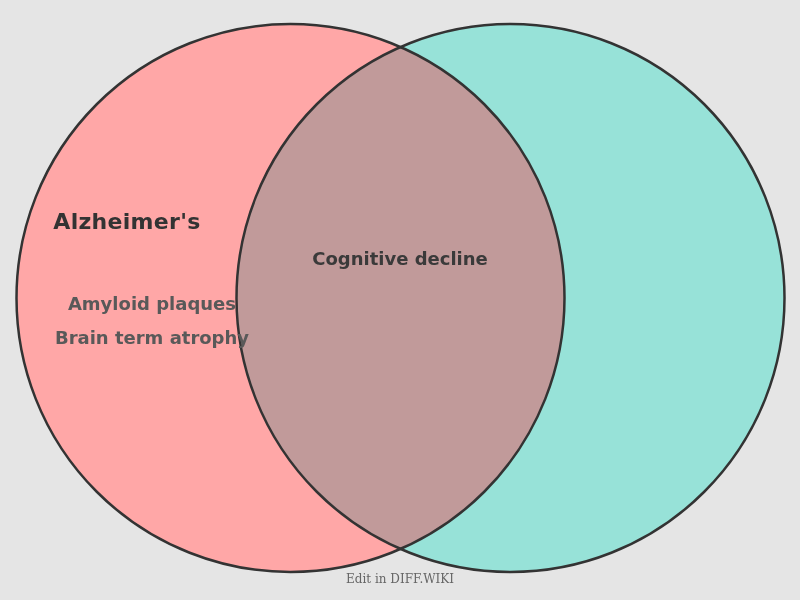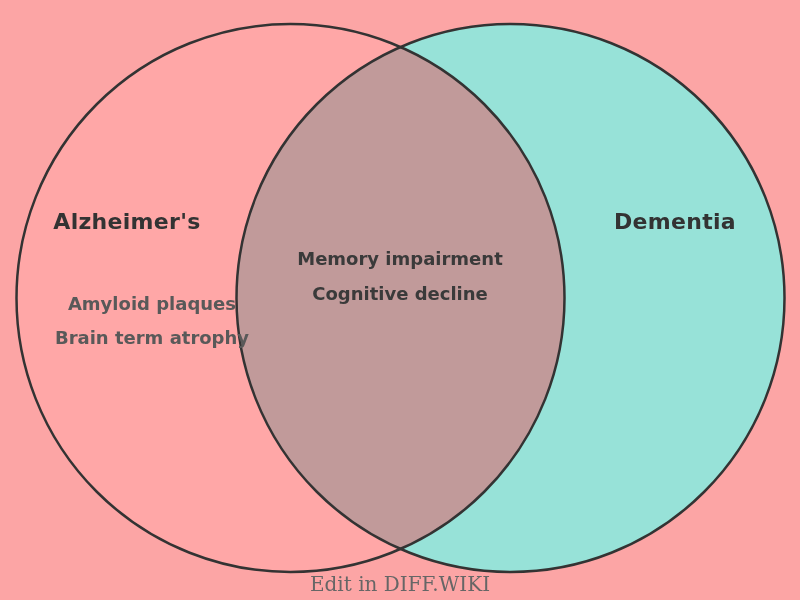--- a/index.html
+++ b/index.html
@@ -8,21 +8,21 @@
     background: #ffffff;
     width: 800px;
     height: 600px;
     overflow: hidden;
     font-family: "DejaVu Sans", "Liberation Sans", sans-serif;
   }
   .stage {
     position: relative;
     width: 800px;
     height: 600px;
-    background: #fca5a5;
+    background: #e5e5e5;
   }
   .stage svg {
     position: absolute;
     left: 0;
     top: 0;
   }
   .label-block {
     position: absolute;
     text-align: center;
     white-space: nowrap;
@@ -42,21 +42,21 @@
   .item-list span { display: block; }
   .overlap-list {
     font-size: 18px;
     font-weight: bold;
     color: #3a3a3a;
     line-height: 35px;
   }
   .overlap-list span { display: block; }
   .caption {
     font-family: "DejaVu Serif", "Liberation Serif", serif;
-    font-size: 20px;
+    font-size: 12px;
     color: #666666;
     cursor: pointer;
     text-decoration: none;
   }
 </style>
 </head>
 <body>
 
 <div class="stage">
 
@@ -78,24 +78,22 @@
   </svg>
 
   <div class="label-block set-title" style="left: 27px; top: 209px; width: 200px;">Alzheimer's</div>
 
   <div class="label-block item-list" style="left: -1px; top: 287px; width: 250px; margin-left: 28px;">
     <span>Amyloid plaques</span>
     <span>Brain term atrophy</span>
   </div>
 
   <div class="label-block overlap-list" style="left: 250px; top: 241px; width: 300px;">
-    <span>Memory impairment</span>
     <span>Cognitive decline</span>
   </div>
 
-  <div class="label-block set-title" style="left: 575px; top: 209px; width: 200px;">Dementia</div>
 
   <div class="label-block item-list" style="left: 548px; top: 287px; width: 250px;">
   </div>
 
   <div class="label-block caption" style="left: 300px; top: 572px; width: 200px;">Edit in DIFF.WIKI</div>
 
 </div>
 
 </body></html>

